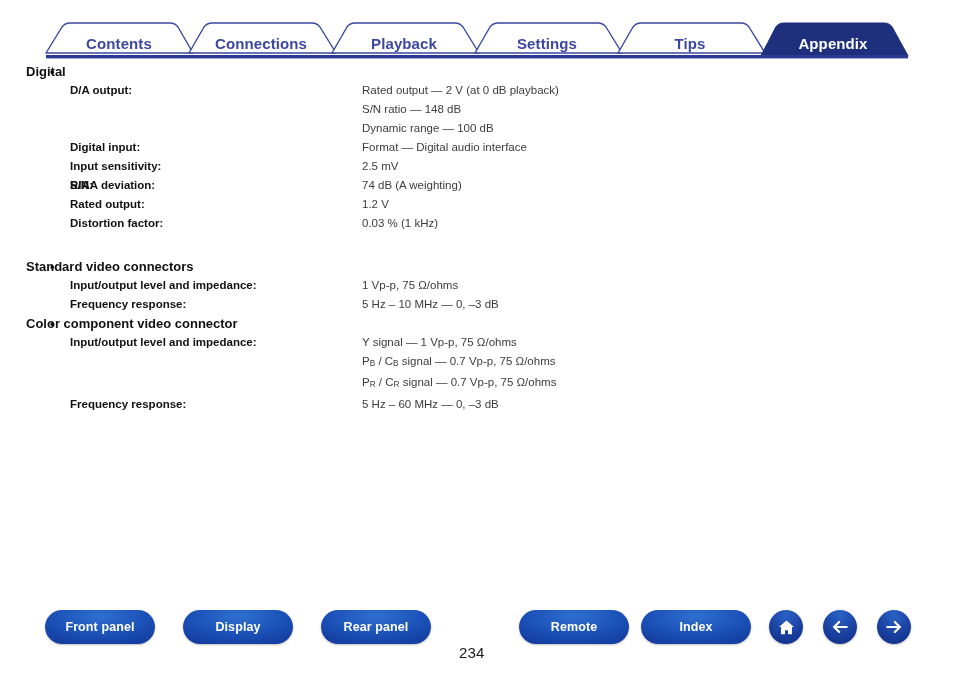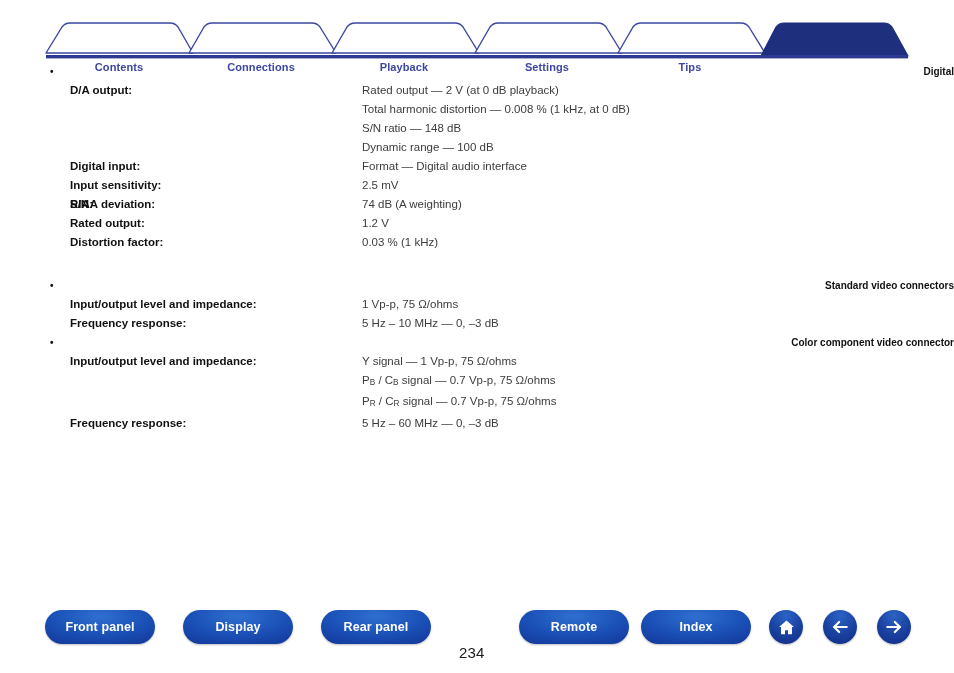--- a/index.html
+++ b/index.html
@@ -19,47 +19,45 @@
 
   
   #tabbar {
     position: absolute;
     left: 0; top: 0;
     width: 954px; height: 62px;
   }
   #tabbar svg { display: block; }
   .tab-label {
     position: absolute;
-    font-size: 11px;
+    font-size: 15px;
     font-weight: bold;
     color: #3b47a0;
     letter-spacing: 0.1px;
     white-space: nowrap;
     text-align: right;
     top: 35px;
     transform: translate(-50%, 0);
-    margin-top: 26px;
   }
   .tab-label.active { color: #ffffff; }
 
   
   #content {
     position: absolute;
     left: 0; top: 62px;
     width: 954px;
   }
   .bullet-line {
     position: relative;
-    font-size: 10px;
+    font-size: 13px;
     font-weight: bold;
     color: #111111;
-    padding-left: 58px;
+    padding-left: 26px;
     line-height: 19px;
     white-space: nowrap;
-    text-align: right;
   }
   .bullet-line::before {
     content: "•";
     position: absolute;
     left: 50px;
     font-weight: bold;
   }
   .spec-row {
     position: relative;
     line-height: 19px;
@@ -171,21 +169,20 @@
   </div>
 
   <div id="content">
 
     <div class="bullet-line">Digital</div>
 
     <div class="spec-row">
       <span class="spec-label">D/A output:</span>
       <div class="spec-values">
         <div>Rated output — 2 V (at 0 dB playback)</div>
-        <div>Total harmonic distortion — 0.008 % (1 kHz, at 0 dB)</div>
         <div>S/N ratio — 148 dB</div>
         <div>Dynamic range — 100 dB</div>
       </div>
     </div>
 
     <div class="spec-row">
       <span class="spec-label">Digital input:</span>
       <div class="spec-values">
         <div>Format — Digital audio interface</div>
       </div>

